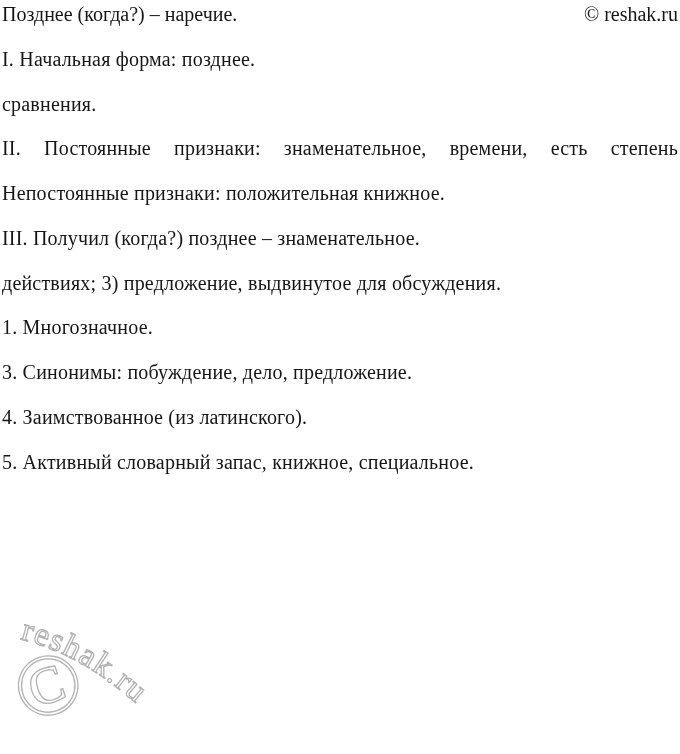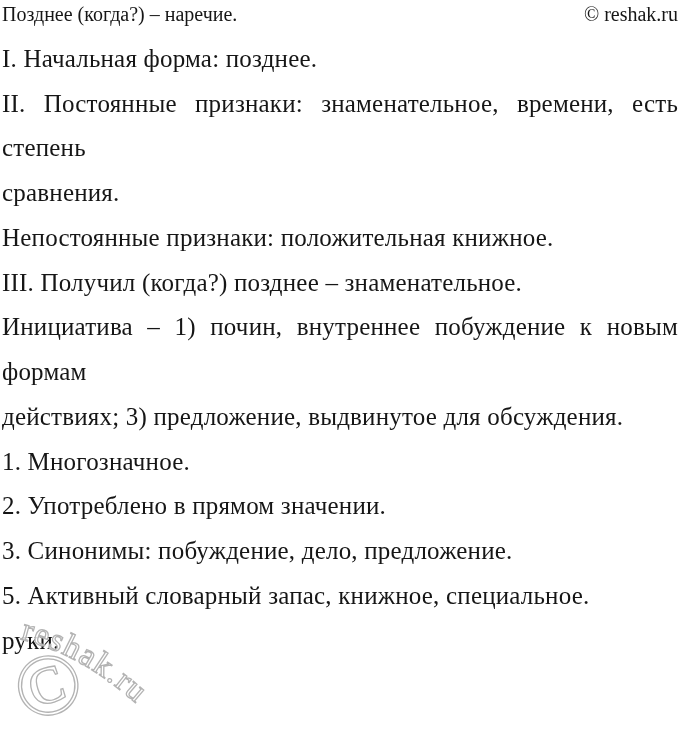--- a/index.html
+++ b/index.html
@@ -15,21 +15,21 @@
     font-family: "Liberation Serif", "DejaVu Serif", serif;
     color: #161616;
   }
   .doc {
     position: relative;
     margin-top: -8px;
     padding: 0 2px;
     width: 676px;
   }
   .line {
-    font-size: 25px;
+    font-size: 20px;
     line-height: 44.75px;
     white-space: nowrap;
     letter-spacing: 0.2px;
   }
   
   .line.just {
     white-space: normal;
     text-align: justify;
     text-align-last: justify;
   }
@@ -60,31 +60,29 @@
 <body>
 
 <div class="doc">
 
   <div class="header-row">
     <span>Позднее (когда?) – наречие.</span>
     <span>© reshak.ru</span>
   </div>
 
   <div class="line">I. Начальная форма: позднее.</div>
+  <div class="line">сравнения.</div>
   <div class="line just">II. Постоянные признаки: знаменательное, времени, есть степень</div>
-  <div class="line">сравнения.</div>
   <div class="line">Непостоянные признаки: положительная книжное.</div>
   <div class="line">III. Получил (когда?) позднее – знаменательное.</div>
-  <div class="line just">Инициатива – 1) почин, внутреннее побуждение к новым формам</div>
   <div class="line">действиях; 3) предложение, выдвинутое для обсуждения.</div>
   <div class="line">1. Многозначное.</div>
-  <div class="line">2. Употреблено в прямом значении.</div>
   <div class="line">3. Синонимы: побуждение, дело, предложение.</div>
+  <div class="line">4. Заимствованное (из латинского).</div>
   <div class="line">5. Активный словарный запас, книжное, специальное.</div>
-  <div class="line">руки.</div>
 
   <svg class="watermark" viewBox="0 0 220 199" xmlns="http://www.w3.org/2000/svg" aria-hidden="true">
     <defs>
       <path id="wm-arc" d="M 20 92 Q 84 108 142 162" fill="none"></path>
     </defs>
     <text font-size="33" letter-spacing="1.5">
       <textPath href="#wm-arc">reshak.ru</textPath>
     </text>
     <text x="14" y="166" font-size="88" transform="rotate(-18 52 136)">©</text>
   </svg>

